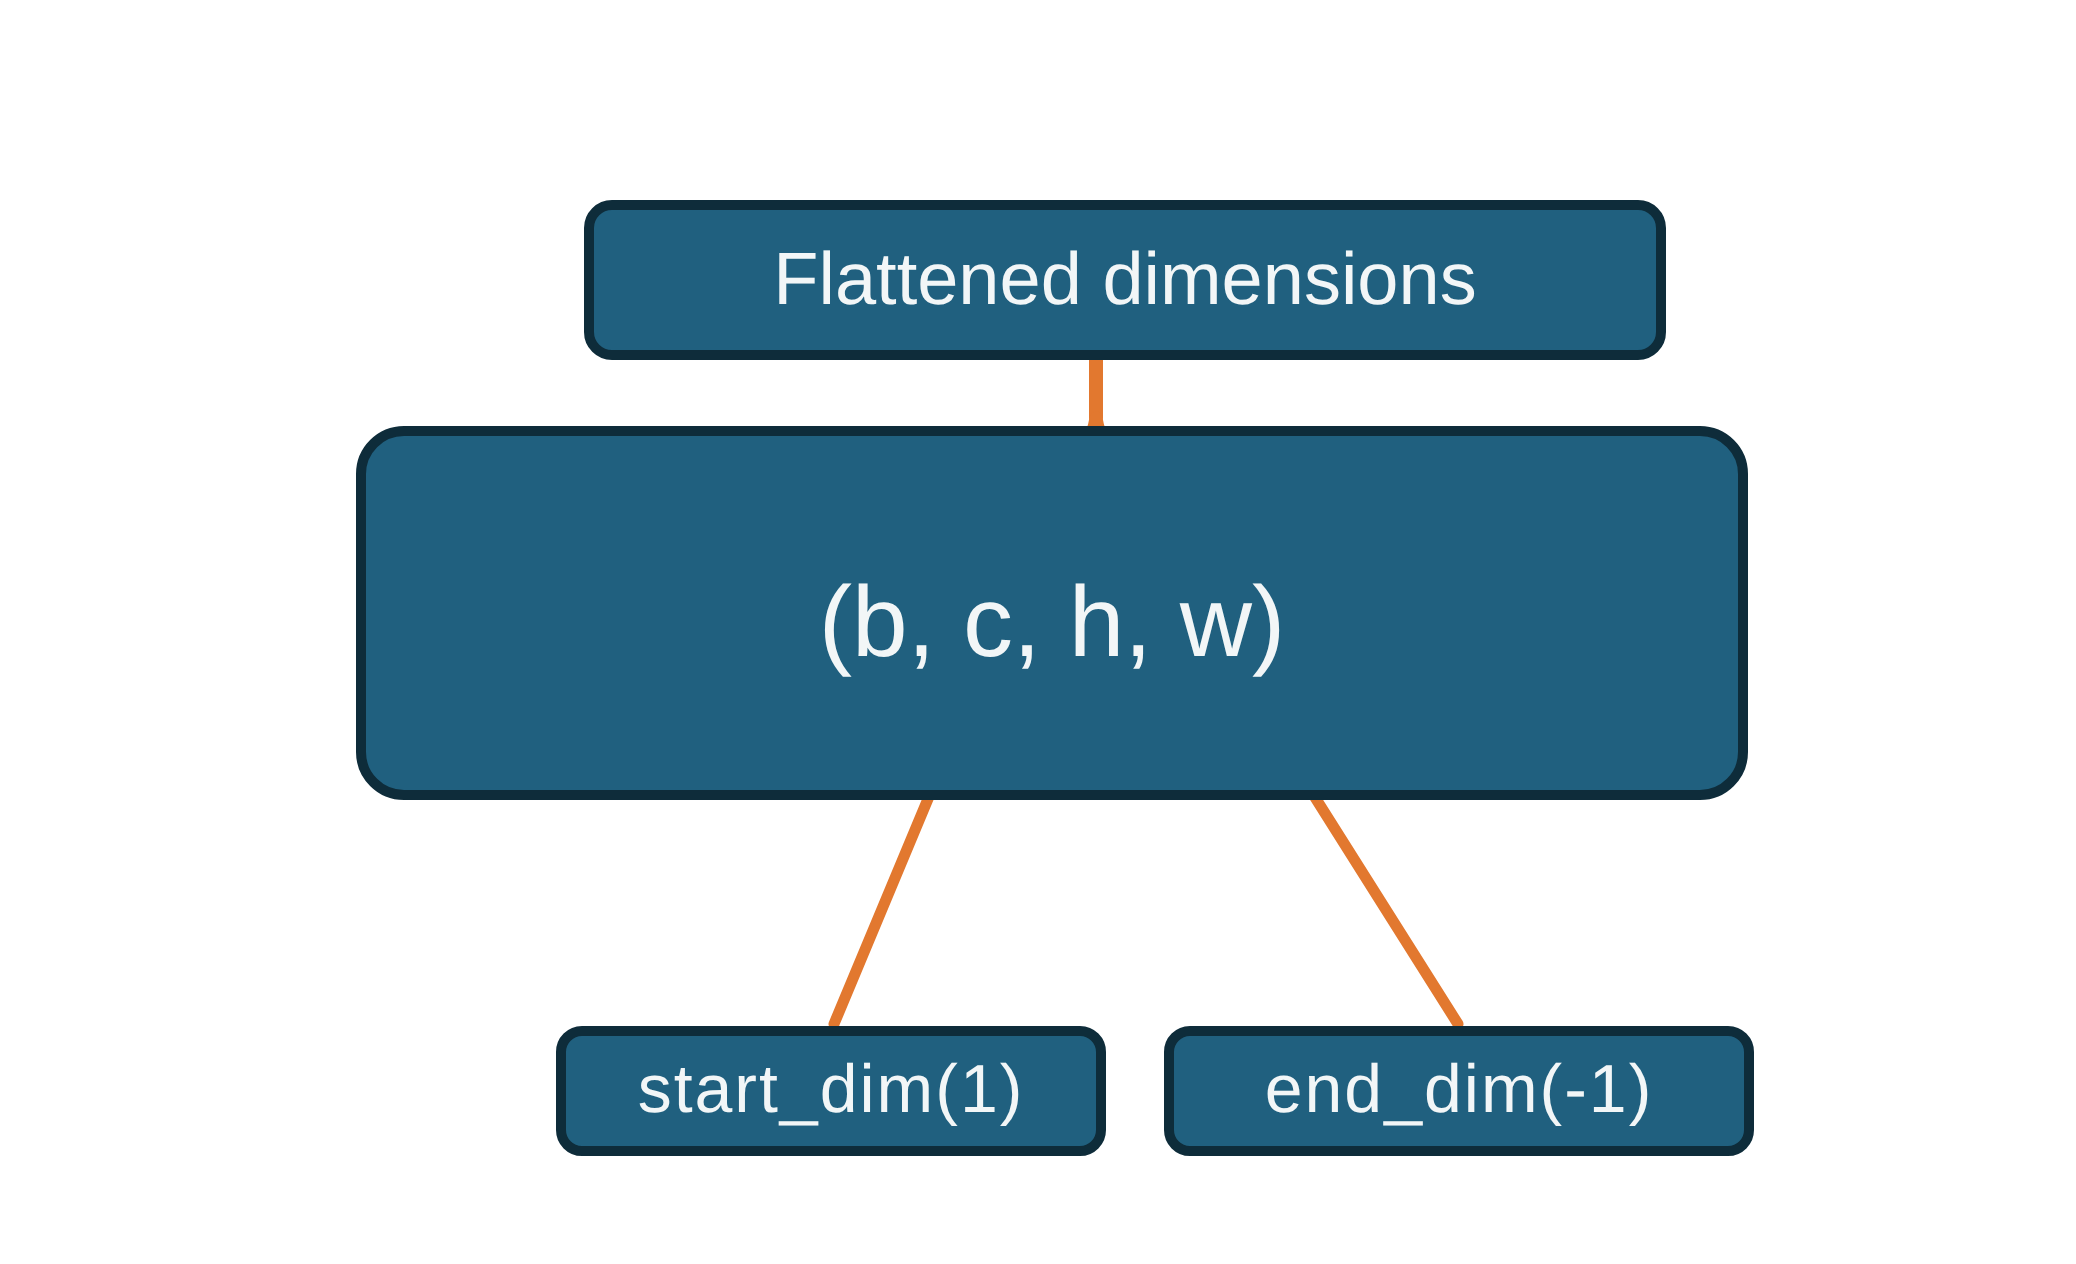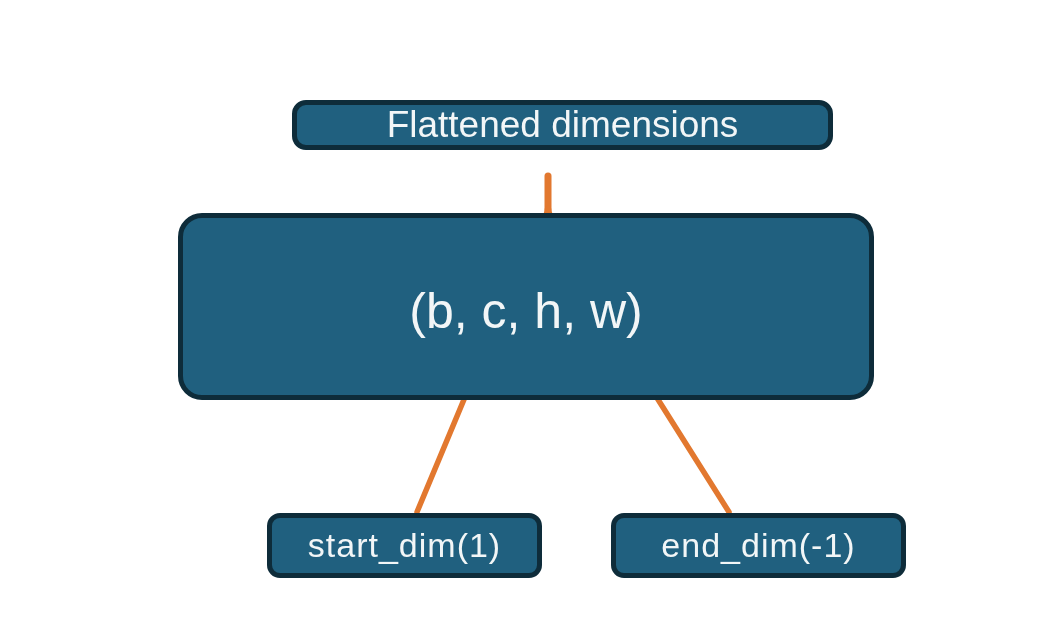--- a/index.html
+++ b/index.html
@@ -31,47 +31,47 @@
     color: #f2f6f7;
     display: flex;
     align-items: center;
     justify-content: center;
     white-space: nowrap;
   }
   .node-top {
     left: 292px;
     top: 100px;
     width: 541px;
-    height: 50px;
+    height: 80px;
     border-radius: 14px;
     font-size: 37px;
   }
   .node-main {
     left: 178px;
     top: 213px;
     width: 696px;
     height: 187px;
     border-radius: 24px;
     font-size: 50px;
   }
   .node-main .label {
     position: relative;
     top: 4px;
   }
   .node-start {
-    left: 267px;
+    left: 278px;
     top: 513px;
     width: 275px;
     height: 65px;
     border-radius: 13px;
     font-size: 34px;
     letter-spacing: 1px;
   }
   .node-end {
-    left: 611px;
+    left: 582px;
     top: 513px;
     width: 295px;
     height: 65px;
     border-radius: 13px;
     font-size: 34px;
     letter-spacing: 1px;
   }
 </style>
 </head>
 <body>

